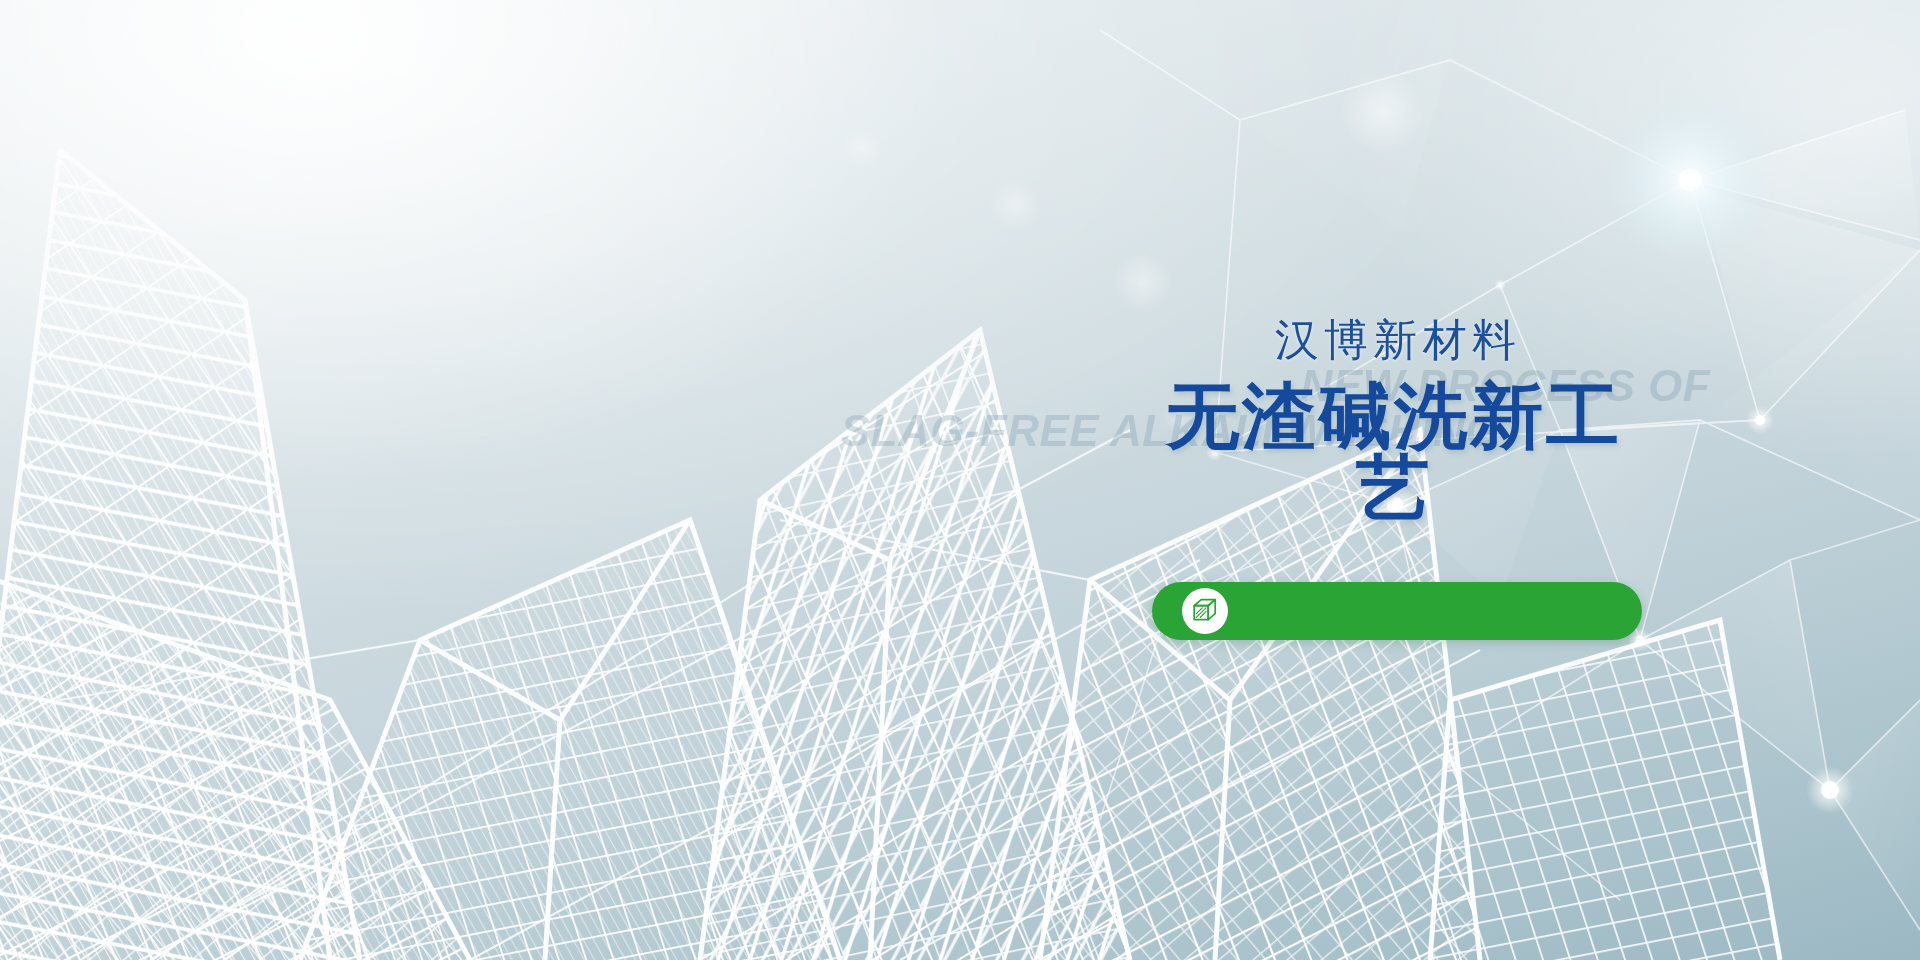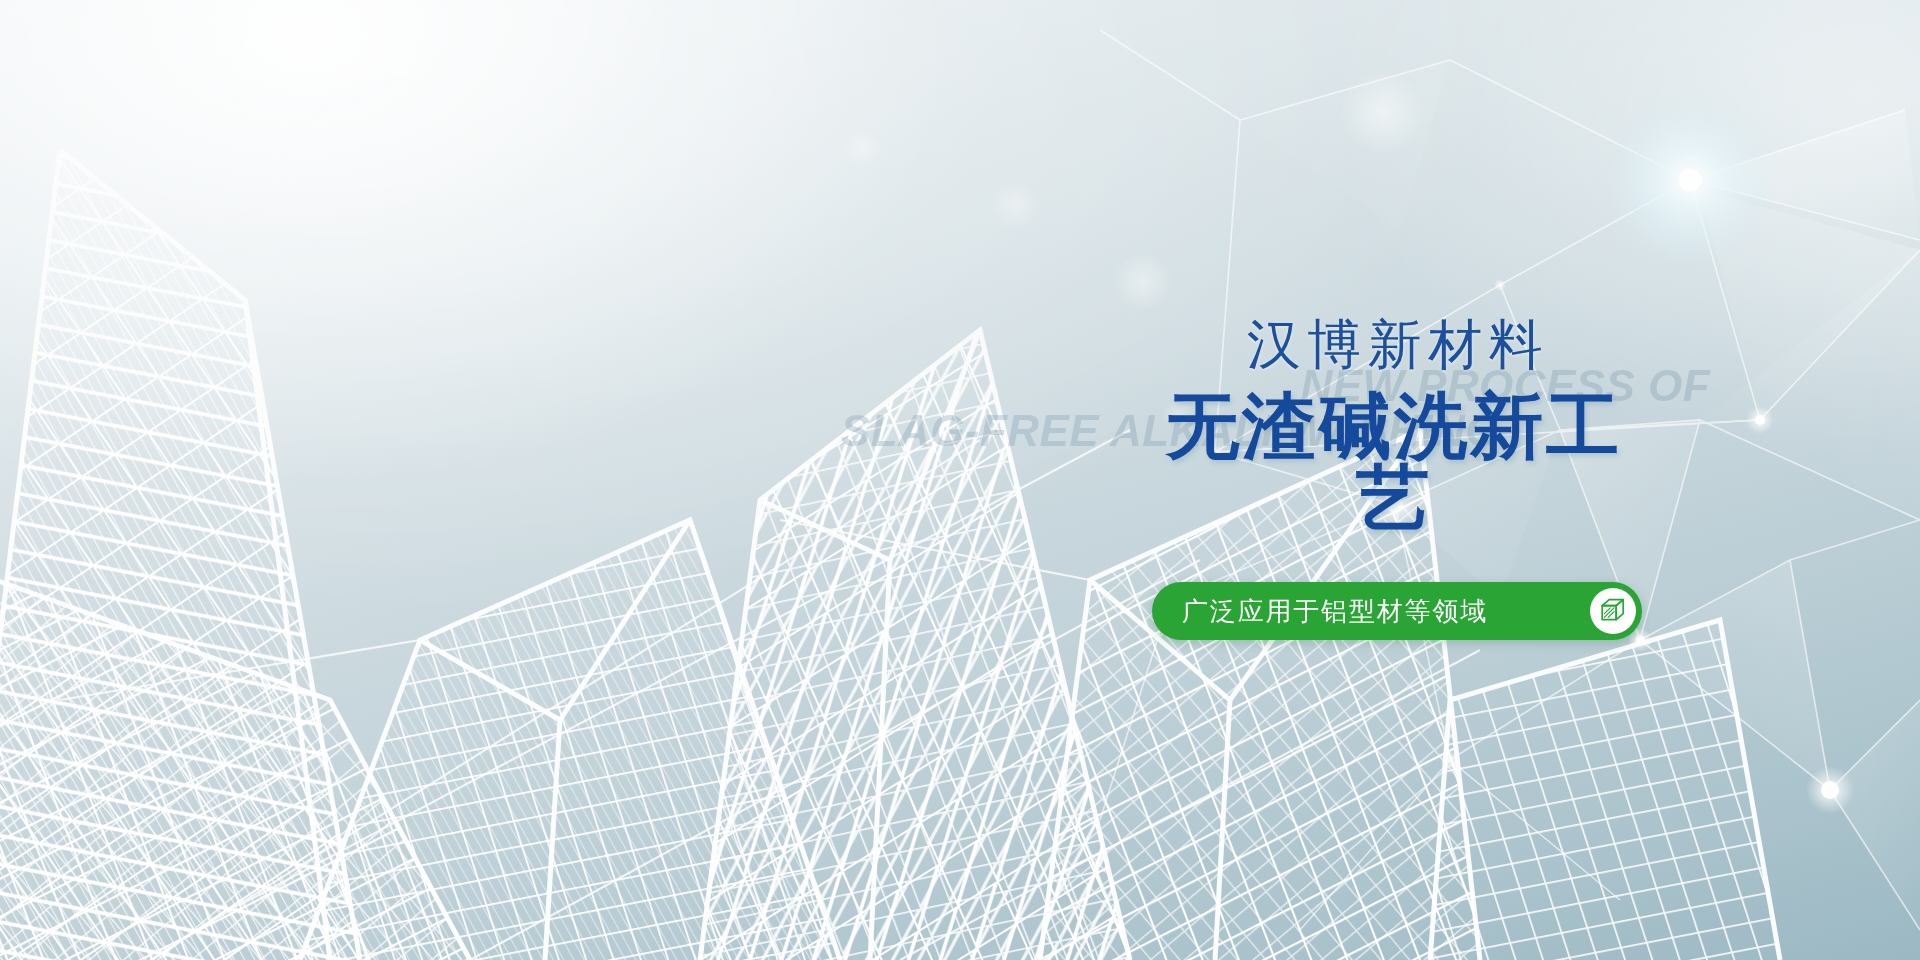--- a/index.html
+++ b/index.html
@@ -38,21 +38,21 @@
     letter-spacing:.01em;
     color:rgba(120,150,170,.30);
     pointer-events:none;
     user-select:none;
   }
   .wm1{top:43px;  right:-60px; font-size:44px;}
   .wm2{top:88px;  right:150px; font-size:44px;}
 
   .brand{
     position:relative;
-    font-size:54px;
+    font-size:44px;
     line-height:1;
     letter-spacing:.12em;
     color:#1c4f9c;
     font-weight:400;
     font-family:"DejaVu Sans","Liberation Sans",sans-serif;
     text-shadow:0 1px 3px rgba(255,255,255,.55);
     margin:0 0 18px 0;
     padding-right:4px;
   }
 
@@ -317,21 +317,20 @@
     <div class="watermark wm1">NEW PROCESS OF</div>
 
     <div class="watermark wm2">SLAG-FREE ALKALI WASHING</div>
 
     <h2 class="brand">汉博新材料</h2>
 
     <h1 class="headline">无渣碱洗新工艺</h1>
   </div>
 
   <div class="pill">
-    <span class="pill-text">广泛应用于铝型材等领域</span>
 
     <span class="pill-badge">
       <svg width="30" height="30" viewBox="0 0 30 30" aria-hidden="true">
         <g fill="none" stroke="#2aa434" stroke-width="1.7" stroke-linejoin="round" stroke-linecap="round">
 
           <rect x="4.2" y="9.6" width="14" height="14"></rect>
 
           <path d="M4.2,9.6 L11.2,3.6 L25.2,3.6 L18.2,9.6 Z"></path>
 
           <path d="M18.2,9.6 L25.2,3.6 L25.2,17.6 L18.2,23.6 Z"></path>

